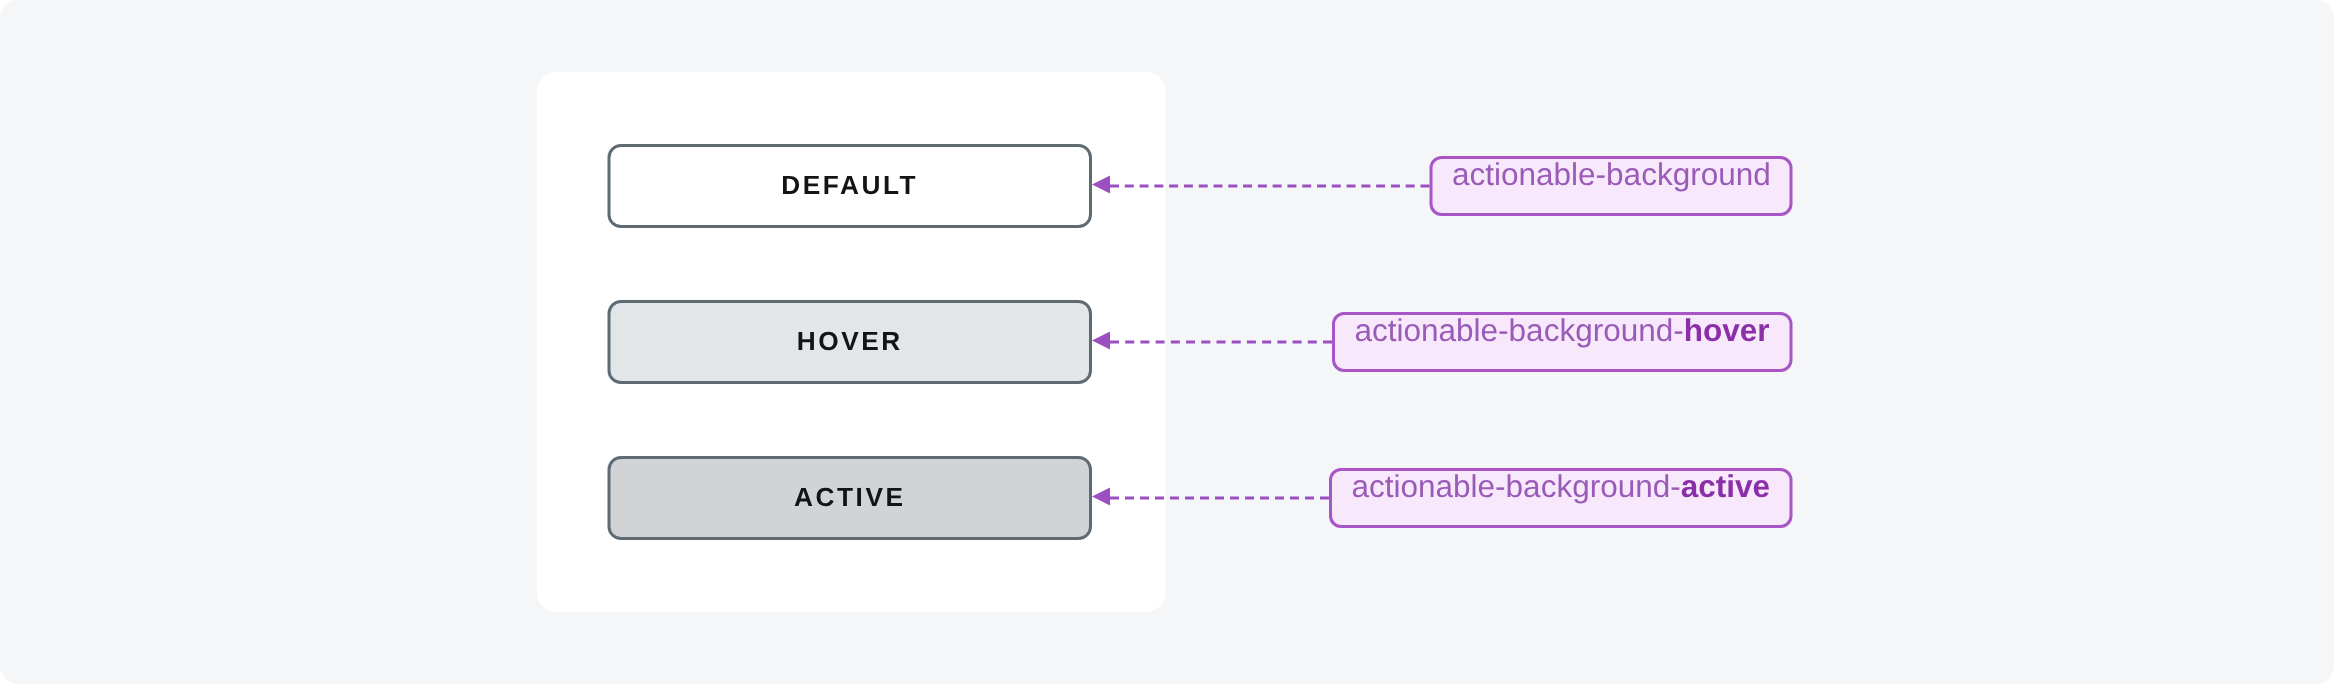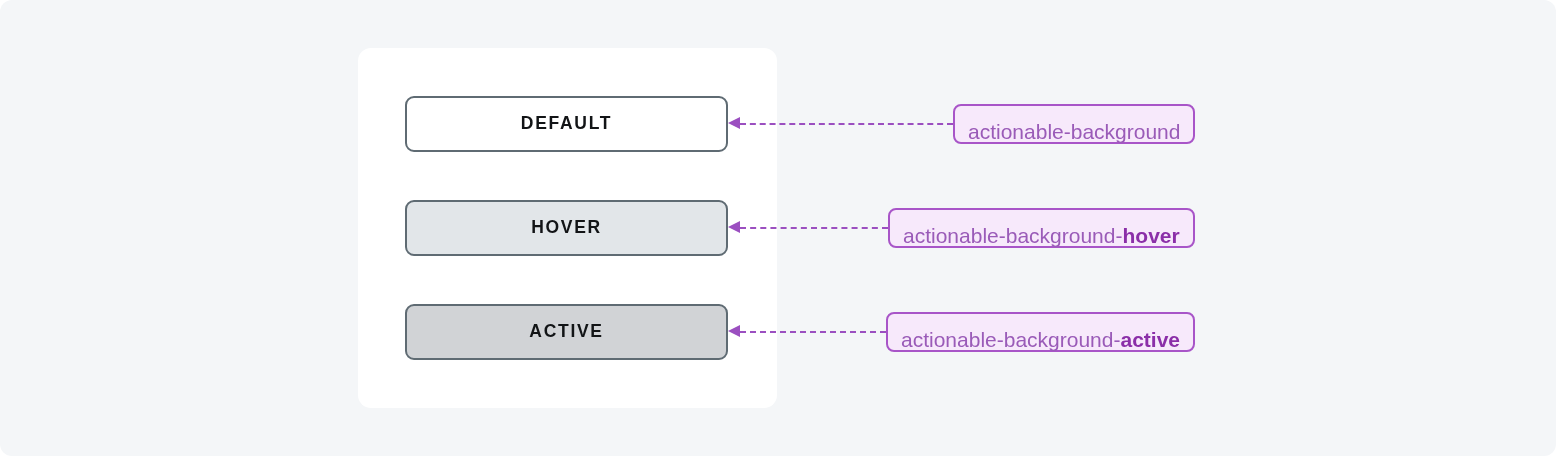--- a/index.html
+++ b/index.html
@@ -101,21 +101,21 @@
   .token-badge {
     position: absolute;
     top: 0;
     height: 40px;
     box-sizing: border-box;
     padding: 0 13px;
     border: 2px solid #a855c8;
     border-radius: 8px;
     background: #f7e9fb;
     display: flex;
-    align-items: flex-end;
+    align-items: flex-start;
     white-space: nowrap;
   }
   #badge-0 { left: 914px; top: 8px; }
   #badge-1 { left: 834px; top: 8px; }
   #badge-2 { left: 834px; top: 8px; }
 
   .token-base {
     font-size: 21px;
     color: #9a5bb8;
     line-height: 1;

